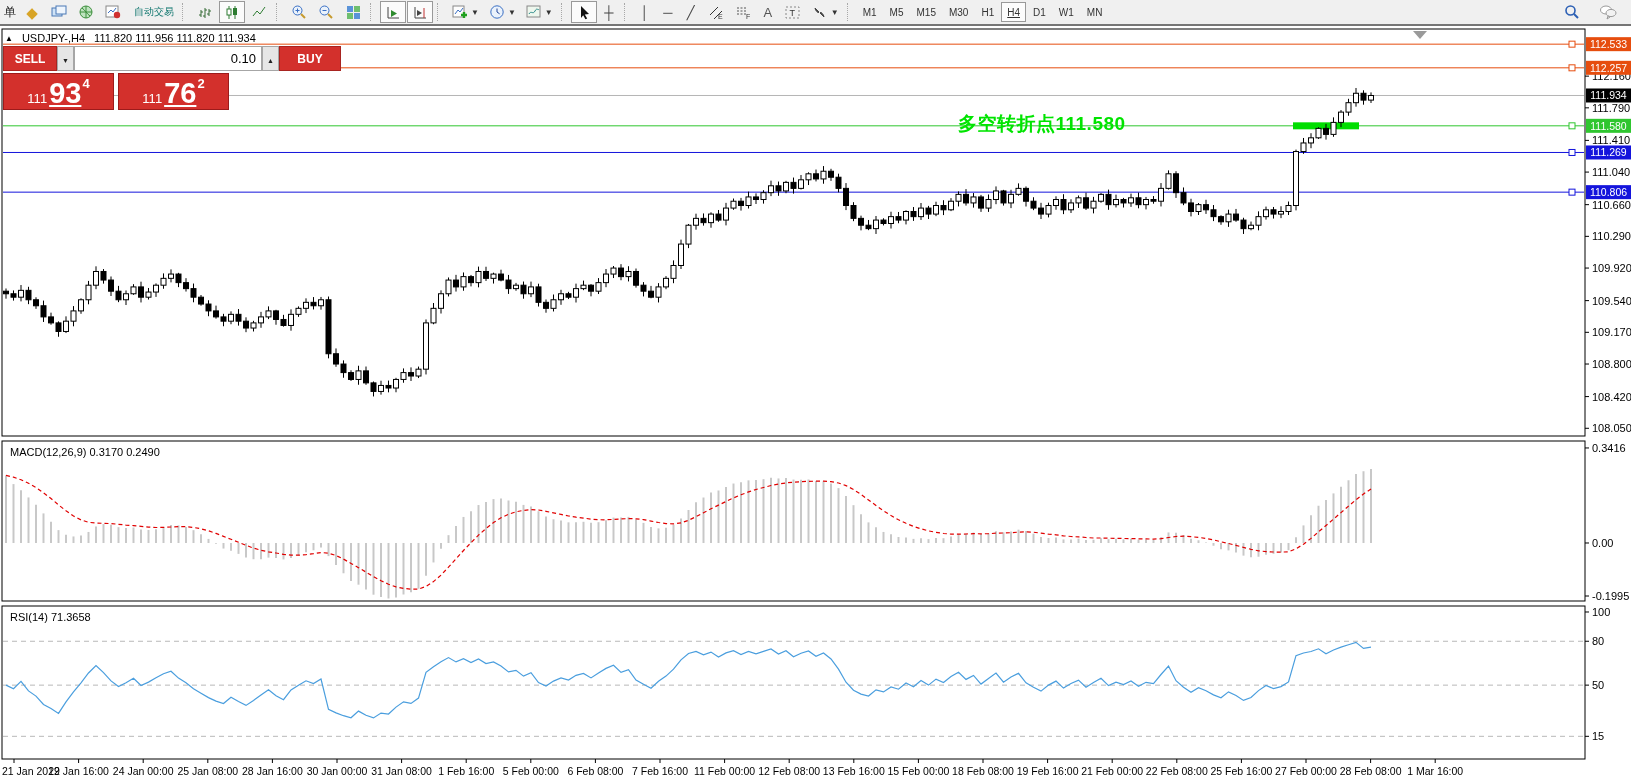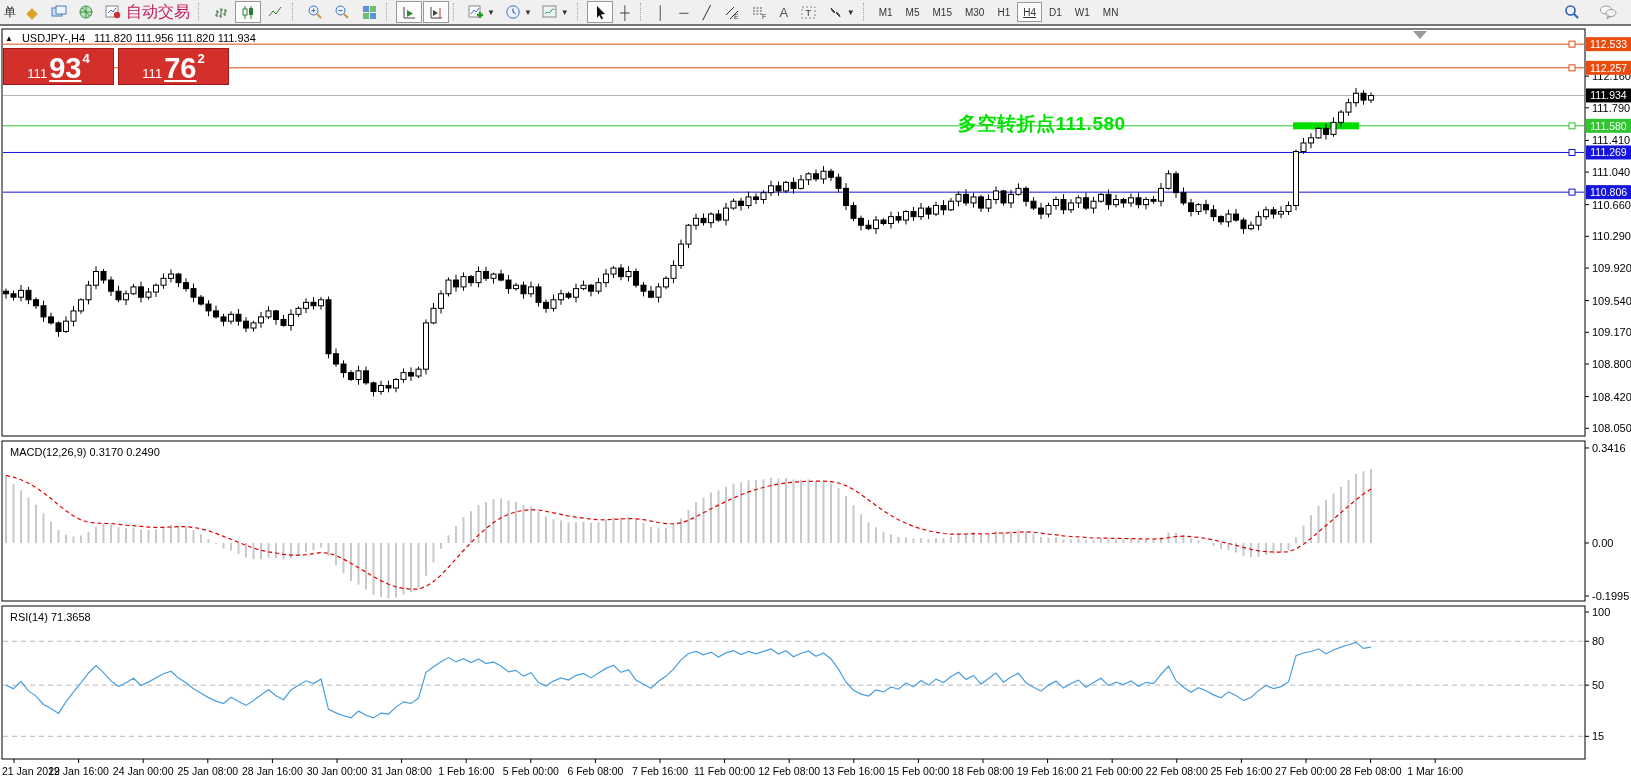--- a/index.html
+++ b/index.html
@@ -14,21 +14,21 @@
     background:#f0f0f0;border-bottom:2px solid #767676;
     display:flex;align-items:center;padding:0 2px;box-sizing:border-box;gap:1px;
   }
   .tb-btn{
     height:22px;min-width:22px;border:1px solid transparent;background:transparent;
     display:inline-flex;align-items:center;justify-content:center;
     font-size:12px;color:#222;padding:0 3px;box-sizing:border-box;cursor:default;
     font-family:"Liberation Sans",sans-serif;
   }
   .tb-btn.pressed{background:#fbfbfb;border-color:#999;}
-  .tb-btn .lbl{margin-left:4px;font-size:16px;color:#be185d;}
+  .tb-btn .lbl{margin-left:12px;font-size:10px;color:#0f766e;}
   .caret{font-size:8px;color:#333;margin-left:2px;}
   .sep{width:4px;height:18px;border-left:1px dotted #a8a8a8;margin:0 4px 0 3px;}
   .tf{font-size:10px;color:#333;padding:0 5px;height:20px;}
   .tf.active{background:#fcfcfc;border:1px solid #999;text-decoration:underline;}
   .right-icons{margin-left:auto;display:flex;gap:10px;padding-right:8px;}
   .ico{width:18px;height:16px;display:inline-flex;align-items:center;justify-content:center;font-size:13px;line-height:1;}
   .glyph{font-size:13px;color:#444;}
   
   .chart-wrap{position:absolute;top:28px;left:0;width:1631px;height:748px;}
   #chart-svg{position:absolute;top:0;left:0;}
@@ -984,20 +984,27 @@
     <span>USDJPY-,H4</span>
     <span>111.820 111.956 111.820 111.934</span>
   </div>
 
   <div class="ind-label" id="macd-label">MACD(12,26,9) 0.3170 0.2490</div>
   <div class="ind-label" id="rsi-label">RSI(14) 71.3658</div>
 
   <div class="annotation" style="color: rgb(0, 228, 0);">多空转折点111.580</div>
 
   <div class="trade-panel">
+    <div class="tp-row1">
+      <button class="tp-sell">SELL</button>
+      <button class="tp-spin"><span class="arr">▼</span></button>
+      <input class="tp-vol" value="0.10" style="">
+      <button class="tp-spin"><span class="arr">▲</span></button>
+      <button class="tp-buy">BUY</button>
+    </div>
     <div class="tp-row2">
       <button class="tp-price">
         <span class="sm">111</span>
         <span class="big">93</span>
         <span class="sup">4</span>
       </button>
       <button class="tp-price">
         <span class="sm">111</span>
         <span class="big">76</span>
         <span class="sup">2</span>

